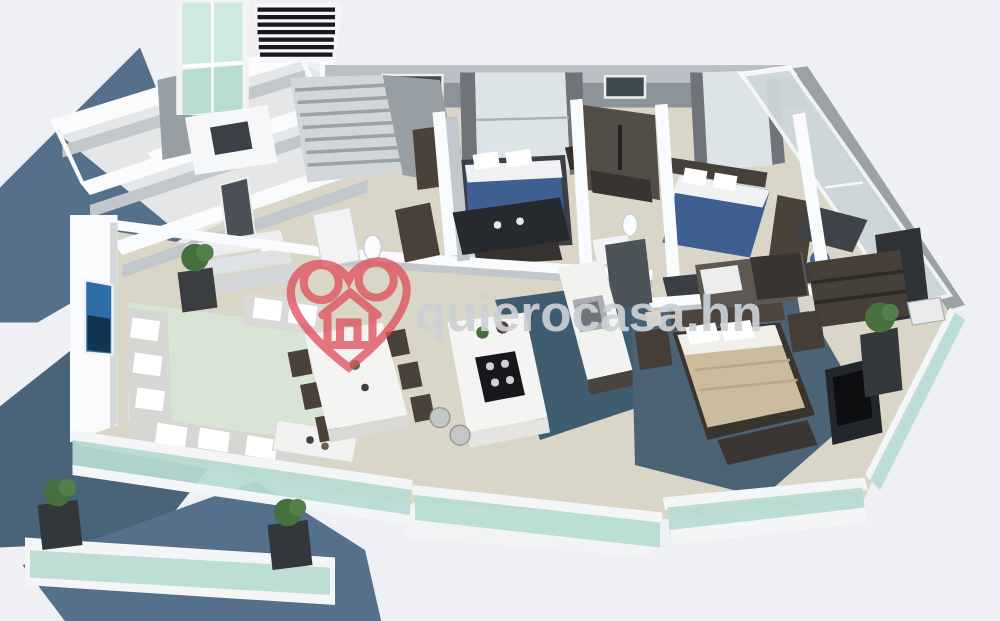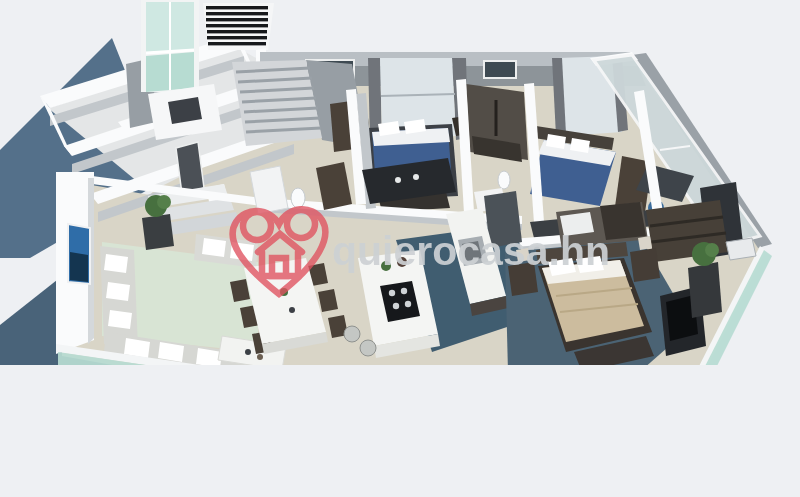--- a/index.html
+++ b/index.html
@@ -1,16 +1,16 @@
 <!DOCTYPE html>
 <html style="--background: #eef0f3; --shadow-blue: #54708a; --shadow-blue-dark: #496379; --floor-beige: #d9d5c7; --floor-pale: #e4e6e7; --wall-white: #fafbfc; --wall-face: #c2c7cb; --wall-gray: #8d9499; --dark-wall: #3c4046; --wood-dark: #4a4138; --glass-green: #b7dcd2; --glass-pale: #cfe8e2; --window-bright: #dde4e8; --kitchen-floor: #405d70; --master-floor: #4b6374; --bed-blue: #3f5f91; --bed-tan: #ccbc9e; --sofa-gray: #d6d7d3; --rug-green: #d8e4d4; --art-blue: #2f6da8; --wm-pink: #e0525f; --wm-gray: #cdd1d4;"><head>
 <meta charset="utf-8">
 <style>
   html,body{margin:0;padding:0;background:#eef0f3;}
-  .stage{position:relative;width:800px;height:365px;overflow:hidden;background:var(--background,#eef0f3);
+  .stage{position:relative;width:800px;height:497px;overflow:hidden;background:var(--background,#eef0f3);
          font-family:"Liberation Sans",sans-serif;}
   .stage svg{position:absolute;inset:0;display:block;}
   .wm-text{font-family:"Liberation Sans",sans-serif;font-weight:bold;font-size:41px;letter-spacing:0px;
            fill:var(--wm-gray,#cdd1d4);opacity:.92;}
   .wall{fill:var(--wall-white,#fafbfc);}
   .wallface{fill:var(--wall-face,#c2c7cb);}
   .glass{fill:var(--glass-green,#b7dcd2);opacity:.93;}
   .rail{fill:#f3f5f6;}
   .wood{fill:var(--wood-dark,#4a4138);}
   .plant{fill:var(--plant-green,#47703f);}

